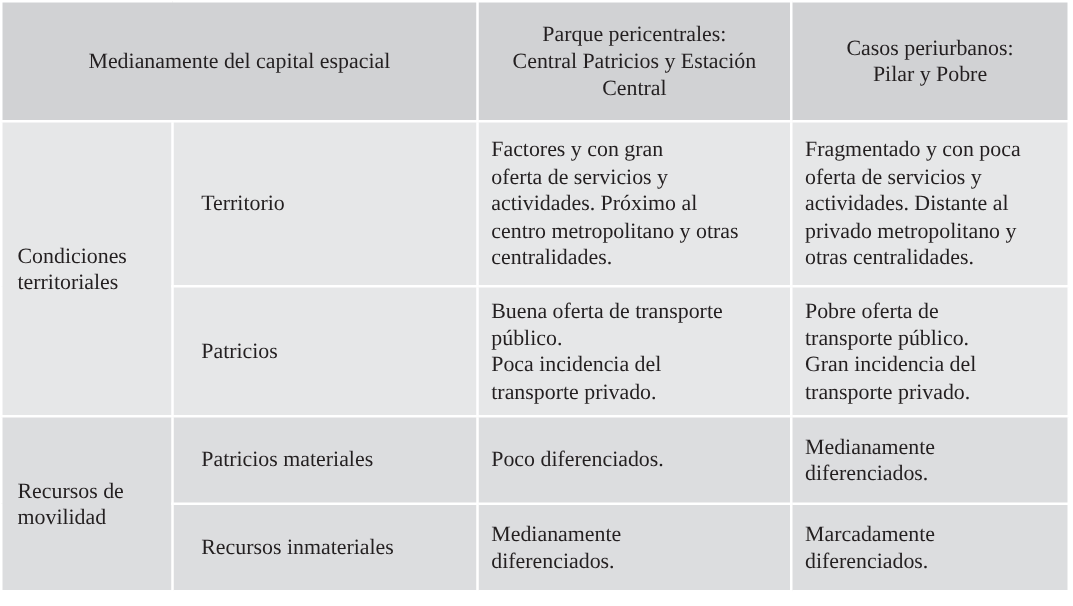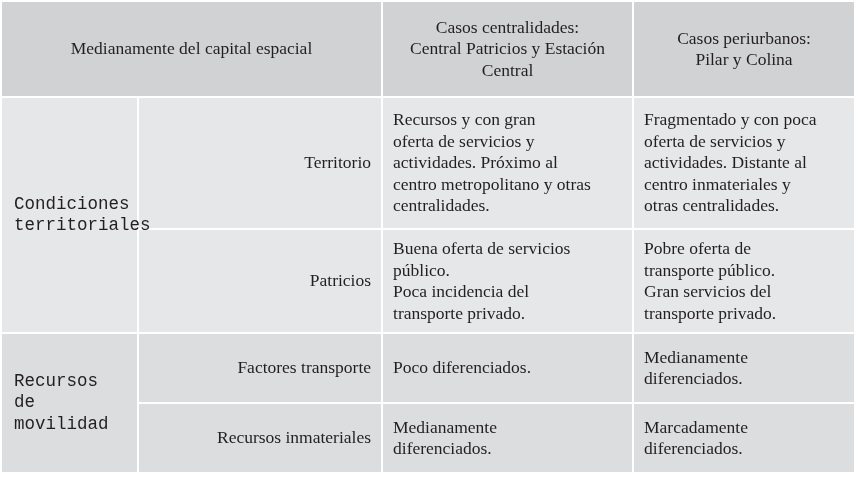--- a/index.html
+++ b/index.html
@@ -17,99 +17,99 @@
     }
     td, th { border: 2px solid #ffffff; padding: 0 10px; vertical-align: middle; font-weight: normal; }
     th { background: #d1d2d4; text-align: center; height: 94px; }
     tr.sec1 td { background: #e6e7e8; }
     tr.sec2 td { background: #dcdddf; }
     td.text { text-align: left; }
     .h-territorio { height: 132px; }
     .h-transporte { height: 104px; }
     .h-mat { height: 70px; }
     .h-inmat { height: 70px; }
-    td.group { padding-left: 12px; font-family: Liberation Mono, monospace; }
-    td.sub { padding-left: 22px; text-align: right; }
+    td.group { padding-left: 12px; }
+    td.sub { padding-left: 22px; }
     td.val { padding-left: 10px; padding-right: 6px; }
     .ln { display: block; }
   </style>
 </head>
 <body>
 
 <table>
   <colgroup>
     <col style="width:137px">
     <col style="width:244px">
     <col style="width:251px">
     <col style="width:222px">
   </colgroup>
   <thead>
     <tr>
       <th colspan="2">
         <span>Medianamente del capital espacial</span>
       </th>
       <th>
-        <span class="ln">Casos centralidades:</span>
+        <span class="ln">Parque pericentrales:</span>
         <span class="ln">Central Patricios y Estación</span>
         <span class="ln">Central</span>
       </th>
       <th>
         <span class="ln">Casos periurbanos:</span>
-        <span class="ln">Pilar y Colina</span>
+        <span class="ln">Pilar y Pobre</span>
       </th>
     </tr>
   </thead>
   <tbody>
     <tr class="sec1 h-territorio">
       <td rowspan="2" class="text group">
         <span class="ln">Condiciones</span>
         <span class="ln">territoriales</span>
       </td>
       <td class="text sub">
         <span>Territorio</span>
       </td>
       <td class="text val">
-        <span class="ln">Recursos y con gran</span>
+        <span class="ln">Factores y con gran</span>
         <span class="ln">oferta de servicios y</span>
         <span class="ln">actividades. Próximo al</span>
         <span class="ln">centro metropolitano y otras</span>
         <span class="ln">centralidades.</span>
       </td>
       <td class="text val">
         <span class="ln">Fragmentado y con poca</span>
         <span class="ln">oferta de servicios y</span>
         <span class="ln">actividades. Distante al</span>
-        <span class="ln">centro inmateriales y</span>
+        <span class="ln">privado metropolitano y</span>
         <span class="ln">otras centralidades.</span>
       </td>
     </tr>
     <tr class="sec1 h-transporte">
       <td class="text sub">
         <span>Patricios</span>
       </td>
       <td class="text val">
-        <span class="ln">Buena oferta de servicios</span>
+        <span class="ln">Buena oferta de transporte</span>
         <span class="ln">público.</span>
         <span class="ln">Poca incidencia del</span>
         <span class="ln">transporte privado.</span>
       </td>
       <td class="text val">
         <span class="ln">Pobre oferta de</span>
         <span class="ln">transporte público.</span>
-        <span class="ln">Gran servicios del</span>
+        <span class="ln">Gran incidencia del</span>
         <span class="ln">transporte privado.</span>
       </td>
     </tr>
     <tr class="sec2 h-mat">
       <td rowspan="2" class="text group">
         <span class="ln">Recursos de</span>
         <span class="ln">movilidad</span>
       </td>
       <td class="text sub">
-        <span>Factores transporte</span>
+        <span>Patricios materiales</span>
       </td>
       <td class="text val">
         <span class="ln">Poco diferenciados.</span>
       </td>
       <td class="text val">
         <span class="ln">Medianamente</span>
         <span class="ln">diferenciados.</span>
       </td>
     </tr>
     <tr class="sec2 h-inmat">

